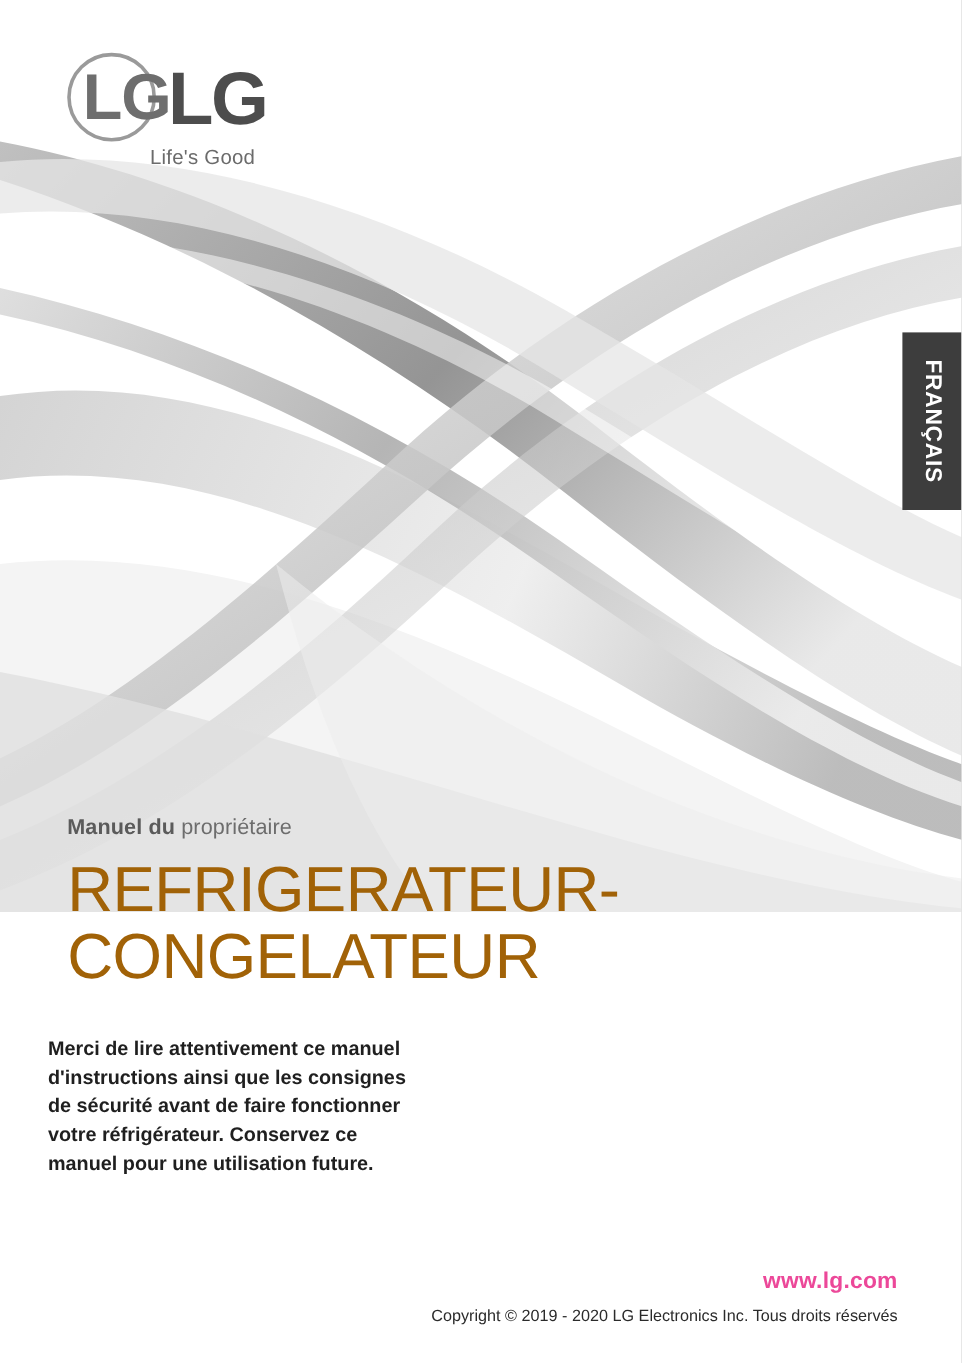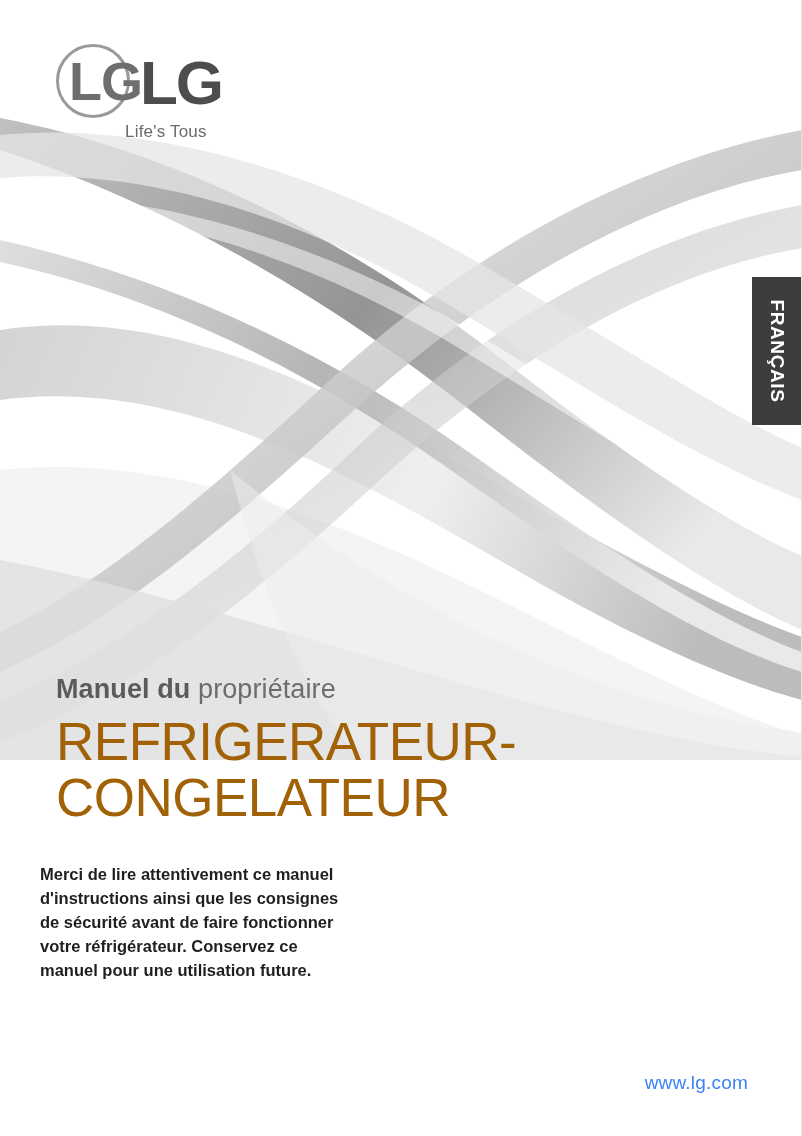--- a/index.html
+++ b/index.html
@@ -110,21 +110,21 @@
   }
 
   
   .title-area {
     position: absolute;
     left: 56px;
     top: 672px;
     width: 640px;
   }
   .subtitle {
-    font-size: 27px;
+    font-size: 18px;
     color: #6d6d6d;
     line-height: 34px;
     letter-spacing: 0.1px;
     margin: 0 0 8px 0;
   }
   .subtitle b {
     font-weight: 700;
     color: #5b5b5b;
   }
   .main-title {
@@ -153,22 +153,22 @@
   .footer {
     position: absolute;
     left: 0;
     right: 0;
     bottom: 32px;
     text-align: right;
     padding-right: 54px;
   }
   .footer-url {
     font-size: 19px;
-    font-weight: 400;
-    color: #3b82f6;
+    font-weight: 700;
+    color: #ec4899;
     letter-spacing: 0.2px;
     margin-bottom: 10px;
   }
   .footer-copy {
     font-size: 13.5px;
     font-weight: 400;
     color: #2b2b2b;
   }
 
   
@@ -235,21 +235,21 @@
       <path d="M0,560 C160,590 340,650 520,700 C640,733 730,750 802,757 L802,760 L0,760 Z" fill="#e0e0e0" opacity="0.8"></path>
 
       <path d="M230,470 C340,560 470,640 620,690 C690,713 750,726 802,732 L802,760 L360,760 C300,690 258,580 230,470 Z" fill="#ececec" opacity="0.55"></path>
     </svg>
   </div>
 
   <div class="logo-block">
     <div class="logo-circle"></div>
     <div class="logo-lg">LG</div>
     <div class="logo-word">LG</div>
-    <div class="logo-tag">Life's Tous</div>
+    <div class="logo-tag">Life's Good</div>
   </div>
 
   <div class="lang-tab">
     <span>FRANÇAIS</span>
   </div>
 
   <div class="title-area">
     <p class="subtitle">
       <b>Manuel du</b>
       <span>propriétaire</span>
@@ -259,16 +259,17 @@
   </div>
 
   <div class="notice">Merci de lire attentivement ce manuel
 d'instructions ainsi que les consignes
 de sécurité avant de faire fonctionner
 votre réfrigérateur. Conservez ce
 manuel pour une utilisation future.</div>
 
   <div class="footer">
     <div class="footer-url">www.lg.com</div>
+    <div class="footer-copy">Copyright © 2019 - 2020 LG Electronics Inc. Tous droits réservés</div>
   </div>
 
   <div class="edge-line"></div>
 </div>
 
 </body></html>

